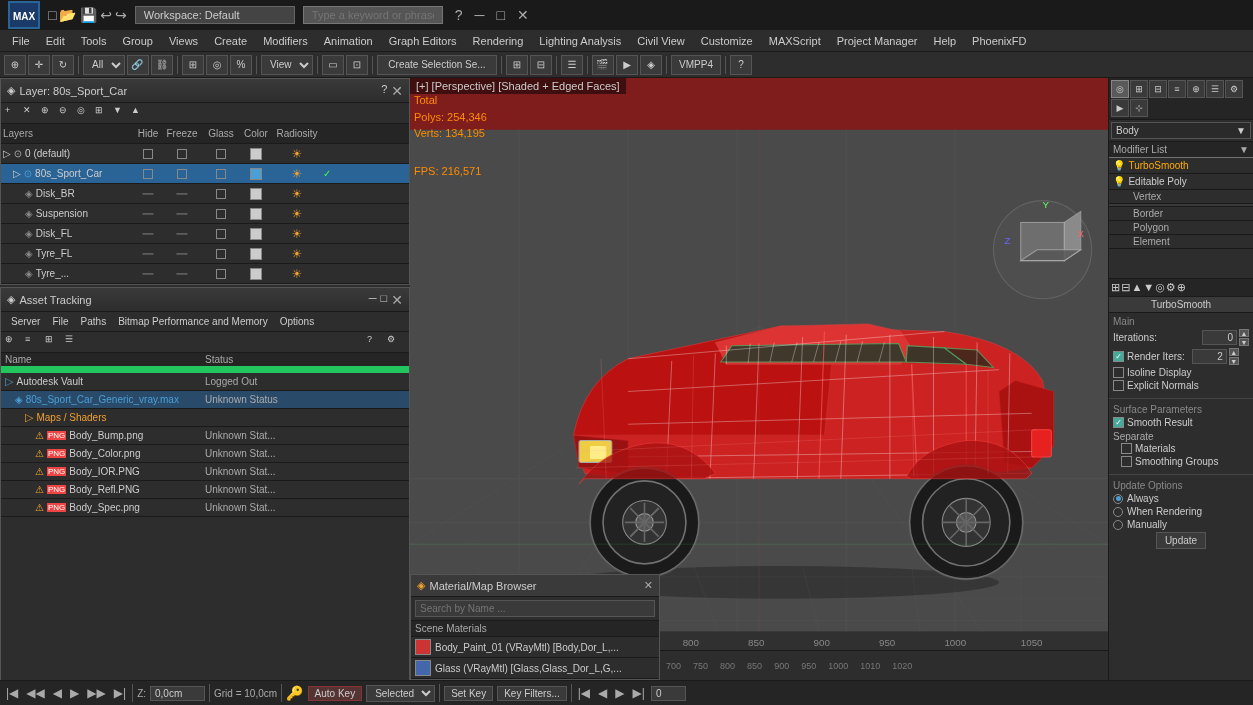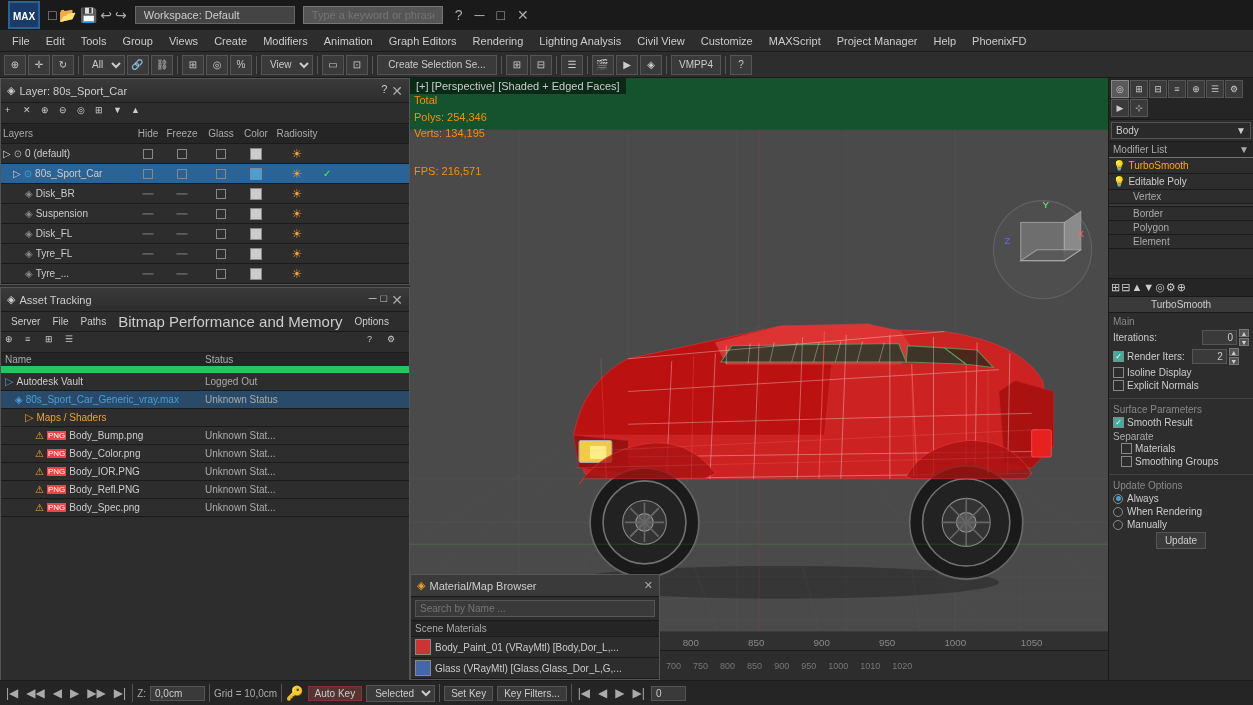--- a/index.html
+++ b/index.html
@@ -84,21 +84,21 @@
     .mod-check { width: 11px; height: 11px; border: 1px solid #888; background: #4a9; display: flex; align-items: center; justify-content: center; }
     .mod-check.unchecked { background: transparent; }
     .mod-check span { color: white; font-size: 8px; }
     .mod-sep { height: 1px; background: #444; margin: 2px 0; }
     
     .turbosmooth-header { background: #3a3a3a; padding: 2px 4px; font-size: 10px; color: #ccc; text-align: center; border-bottom: 1px solid #1a1a1a; }
     
     .update-btn { background: #3a3a3a; border: 1px solid #555; color: #ccc; padding: 2px 8px; font-size: 10px; cursor: pointer; display: block; margin: 2px auto; }
 
     
-    #viewport-area { flex: 1; position: relative; background: #14532d; overflow: hidden; }
+    #viewport-area { flex: 1; position: relative; background: #7f1d1d; overflow: hidden; }
     
     
     .viewport-header { position: absolute; top: 0; left: 0; background: rgba(0,0,0,0.5); padding: 2px 6px; font-size: 11px; color: #ccc; z-index: 5; }
     
     
     .stats-overlay { position: absolute; top: 4px; left: 4px; z-index: 5; font-size: 11px; line-height: 1.5; }
 
     
     ::-webkit-scrollbar { width: 8px; height: 8px; }
     ::-webkit-scrollbar-track { background: #1a1a1a; }
@@ -409,21 +409,21 @@
           <span>─</span>
           <span>□</span>
           <span class="panel-close-btn">✕</span>
         </div>
       </div>
 
       <div style="background:#2d2d2d; height:20px; display:flex; align-items:center; padding:0 4px; border-bottom:1px solid #1a1a1a;">
         <span style="padding:1px 6px; color:#ccc; cursor:pointer; font-size:10px;">Server</span>
         <span style="padding:1px 6px; color:#ccc; cursor:pointer; font-size:10px;">File</span>
         <span style="padding:1px 6px; color:#ccc; cursor:pointer; font-size:10px;">Paths</span>
-        <span style="padding:1px 6px; color:#ccc; cursor:pointer; font-size:15px;text-align:right;">Bitmap Performance and Memory</span>
+        <span style="padding:1px 6px; color:#ccc; cursor:pointer; font-size:10px;text-align:right;">Bitmap Performance and Memory</span>
         <span style="padding:1px 6px; color:#ccc; cursor:pointer; font-size:10px;">Options</span>
       </div>
 
       <div style="display:flex; gap:2px; padding:2px 4px; background:#2d2d2d; border-bottom:1px solid #1a1a1a; justify-content:space-between;">
         <div style="display:flex;gap:2px;">
           <div class="tool-btn" style="width:18px;height:16px;font-size:9px;">⊕</div>
           <div class="tool-btn" style="width:18px;height:16px;font-size:9px;">≡</div>
           <div class="tool-btn" style="width:18px;height:16px;font-size:9px;">⊞</div>
           <div class="tool-btn" style="width:18px;height:16px;font-size:9px;">☰</div>
         </div>

